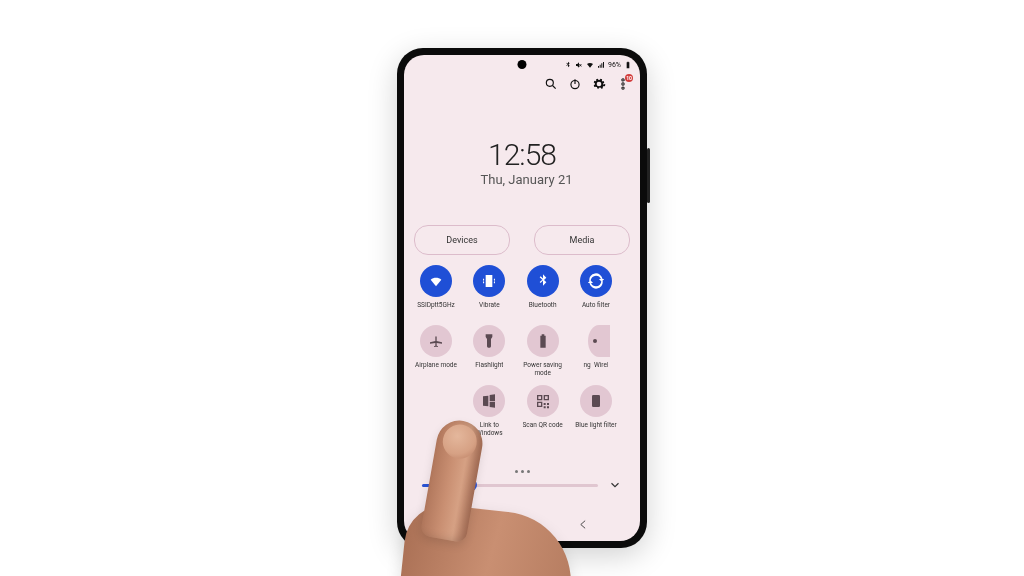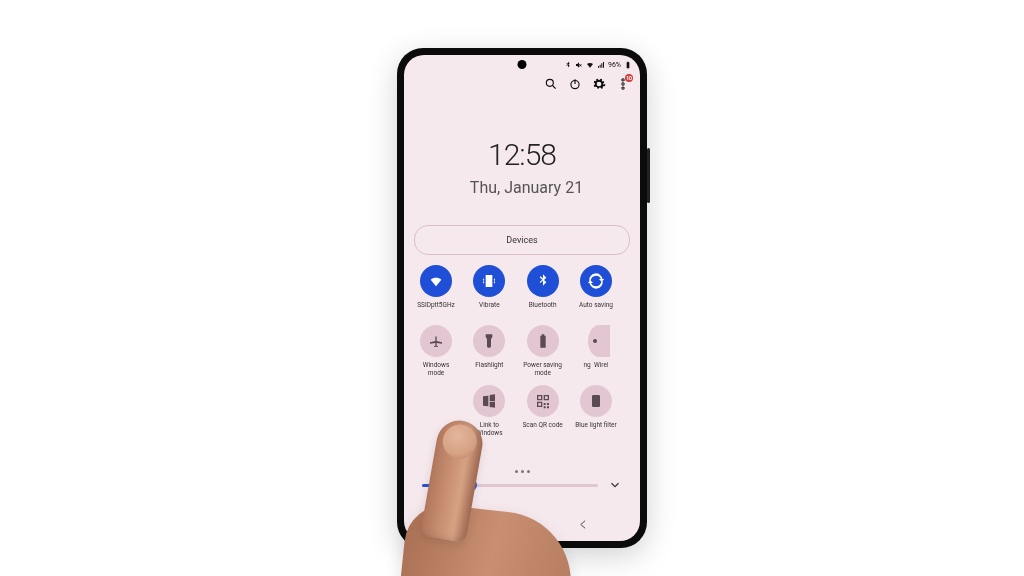--- a/index.html
+++ b/index.html
@@ -9,21 +9,21 @@
   .screen{position:absolute;left:7px;top:7px;right:7px;bottom:7px;background:#f6e9ed;border-radius:20px;overflow:hidden;color:#222;}
   .camera{position:absolute;left:50%;top:5px;width:9px;height:9px;background:#000;border-radius:50%;transform:translateX(-50%);z-index:5;}
   .status{position:absolute;top:3px;right:8px;height:14px;display:flex;align-items:center;gap:3px;font-size:7px;color:#111;}
   .status svg{width:8px;height:8px;display:block;}
   .top-actions{position:absolute;top:22px;right:10px;display:flex;align-items:center;gap:10px;}
   .top-actions .ico{width:14px;height:14px;color:#111;}
   .top-actions svg{width:14px;height:14px;display:block;}
   .notif-dot{position:absolute;top:-3px;right:-3px;width:8px;height:8px;background:#d23c3c;border-radius:50%;display:flex;align-items:center;justify-content:center;color:#fff;font-size:5px;font-weight:700;}
   .clock{position:absolute;top:82px;left:0;right:0;text-align:center;}
   .clock .time{font-size:30px;font-weight:300;color:#222;letter-spacing:-1px;text-align:center;}
-  .clock .date{font-size:16px;color:#555;margin-top:6px;padding-left:9px;}
+  .clock .date{font-size:13px;color:#555;margin-top:0;padding-left:9px;}
   .pill-row{position:absolute;top:170px;left:10px;right:10px;display:flex;gap:24px;}
   .pill{flex:1;height:28px;border:1px solid #dcbccb;border-radius:14px;display:flex;align-items:center;justify-content:center;font-size:9px;color:#333;background:transparent;}
   .tiles{position:absolute;top:210px;left:10px;right:22px;}
   .tile-row{display:flex;justify-content:space-between;margin-bottom:8px;}
   .tile{width:44px;display:flex;flex-direction:column;align-items:center;text-align:center;}
   .tile-circle{width:32px;height:32px;border-radius:50%;display:flex;align-items:center;justify-content:center;}
   .tile-circle.on{background:#1f4fd6;}
   .tile-circle.off{background:#e2c7d2;}
   .tile-circle svg{width:16px;height:16px;display:block;}
   .tile-circle.on svg{fill:#fff;}
@@ -112,20 +112,21 @@
         </span>
       </div>
 
       <div class="clock">
         <div class="time">12:58</div>
         <div class="date">Thu, January 21</div>
       </div>
 
       <div class="pill-row">
         <div class="pill">Devices</div>
+        <div class="pill">Media</div>
       </div>
 
       <div class="tiles">
         <div class="tile-row">
           <div class="tile">
             <div class="tile-circle on">
                 <svg viewBox="0 0 24 24">
                   <path d="M12 20l8-10c-4.5-3.6-11.5-3.6-16 0l8 10z"></path>
                 </svg>
               </div>
@@ -146,31 +147,31 @@
                 </svg>
               </div>
             <div class="tile-label">Bluetooth</div>
           </div>
           <div class="tile">
             <div class="tile-circle on">
                 <svg viewBox="0 0 24 24">
                   <path d="M12 4a8 8 0 017.4 5h-3l4 4 4-4h-2.6A10 10 0 002 12h2a8 8 0 018-8zm0 16a8 8 0 01-7.4-5h3l-4-4-4 4h2.6A10 10 0 0022 12h-2a8 8 0 01-8 8z"></path>
                 </svg>
               </div>
-            <div class="tile-label">Auto saving</div>
+            <div class="tile-label">Auto filter</div>
           </div>
         </div>
         <div class="tile-row">
           <div class="tile">
             <div class="tile-circle off">
                 <svg viewBox="0 0 24 24">
                   <path d="M21 14l-8-2V6a1 1 0 00-2 0v6l-8 2v2l8-1v4l-2 1v1l3-.5 3 .5v-1l-2-1v-4l8 1v-2z"></path>
                 </svg>
               </div>
-            <div class="tile-label">Windows mode</div>
+            <div class="tile-label">Airplane mode</div>
           </div>
           <div class="tile">
             <div class="tile-circle off">
                 <svg viewBox="0 0 24 24">
                   <path d="M7 2h10v4l-2 3v11a2 2 0 01-2 2h-2a2 2 0 01-2-2V9L7 6V2z"></path>
                 </svg>
               </div>
             <div class="tile-label">Flashlight</div>
           </div>
           <div class="tile">

